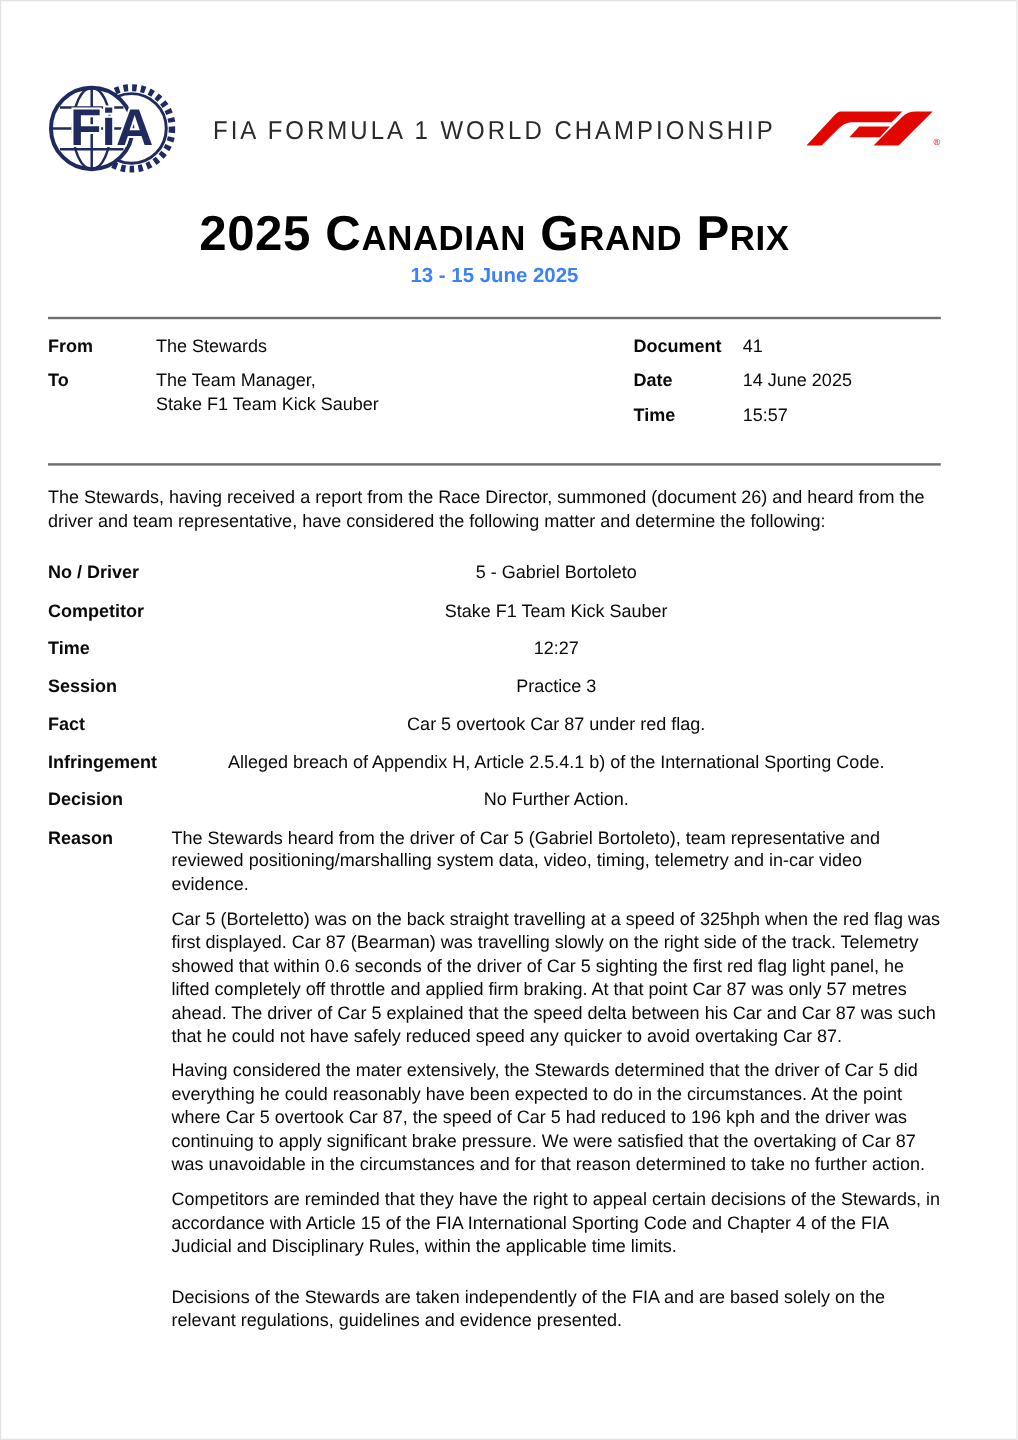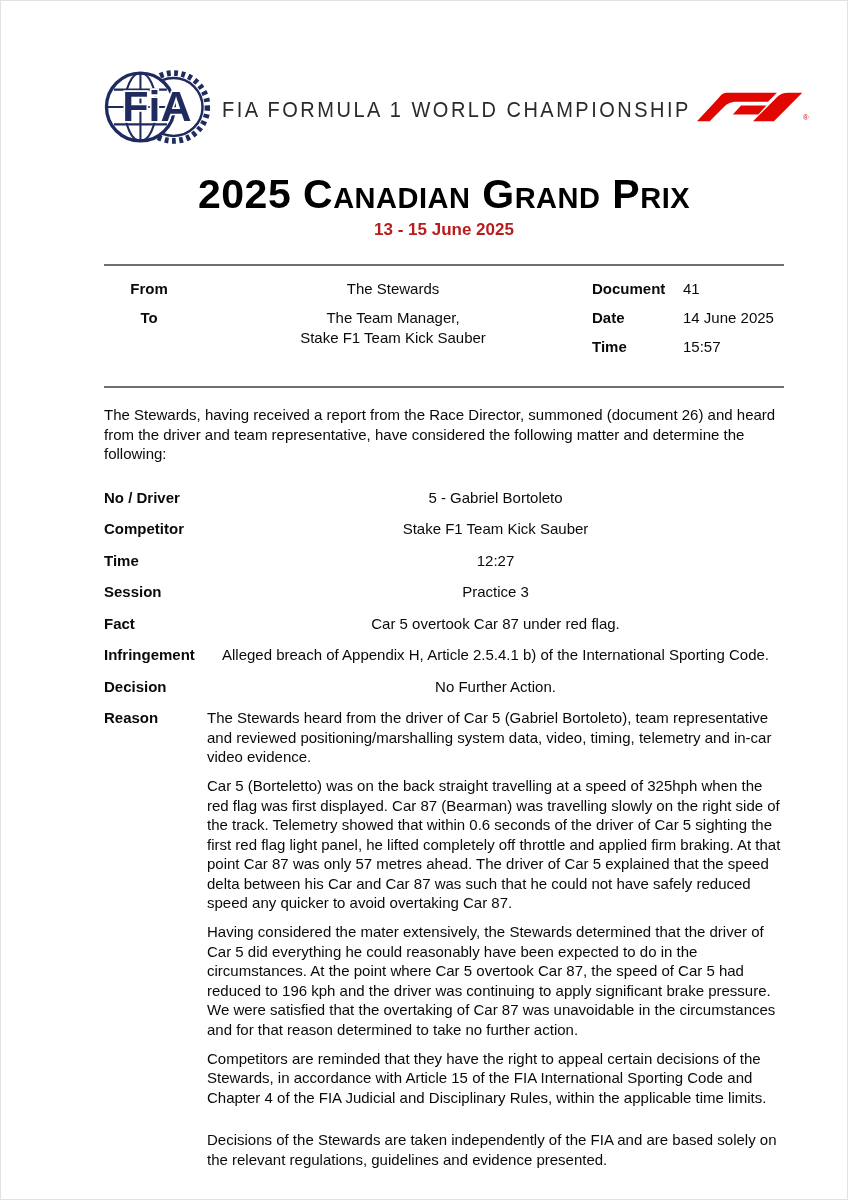--- a/index.html
+++ b/index.html
@@ -6,21 +6,21 @@
   html, body { background: #ffffff; }
   body {
     width: 848px; height: 1200px;
     font-family: "Liberation Sans", sans-serif;
     color: #0a0a0a;
     position: relative;
   }
   .page {
     width: 848px; height: 1200px;
     border: 1px solid #e2e2e2;
-    padding: 62px 63px 0 103px;
+    padding: 62px 63px 0 39px;
     background: #fff;
   }
 
   
   .doc-header {
     display: flex; align-items: center;
     height: 92px;
   }
   .fia-logo-wrap { width: 118px; flex-shrink: 0; }
   .championship {
@@ -39,33 +39,33 @@
     font-variant: small-caps;
     letter-spacing: 0.5px;
     margin-top: 16px;
     color: #000;
   }
   .subtitle {
     text-align: center;
     font-weight: bold;
     font-size: 17px;
     margin-top: 2px;
-    color: #b91c1c;
+    color: #3b82f6;
   }
 
   
   .meta {
     display: flex;
     margin-top: 24px;
     border-top: 2px solid #6e6e6e;
     border-bottom: 2px solid #6e6e6e;
     padding: 13px 0 20px 0;
     font-size: 15px;
   }
-  .meta-left { width: 488px; flex-shrink: 0; text-align: center; }
+  .meta-left { width: 488px; flex-shrink: 0; }
   .meta-right { flex: 1; }
   .meta-row { display: flex; margin-bottom: 9px; line-height: 20px; }
   .meta-label { font-weight: bold; flex-shrink: 0; }
   .meta-left .meta-label { width: 90px; }
   .meta-right .meta-label { width: 91px; }
   .meta-value { flex: 1; }
 
   
   .intro {
     margin-top: 17px;

